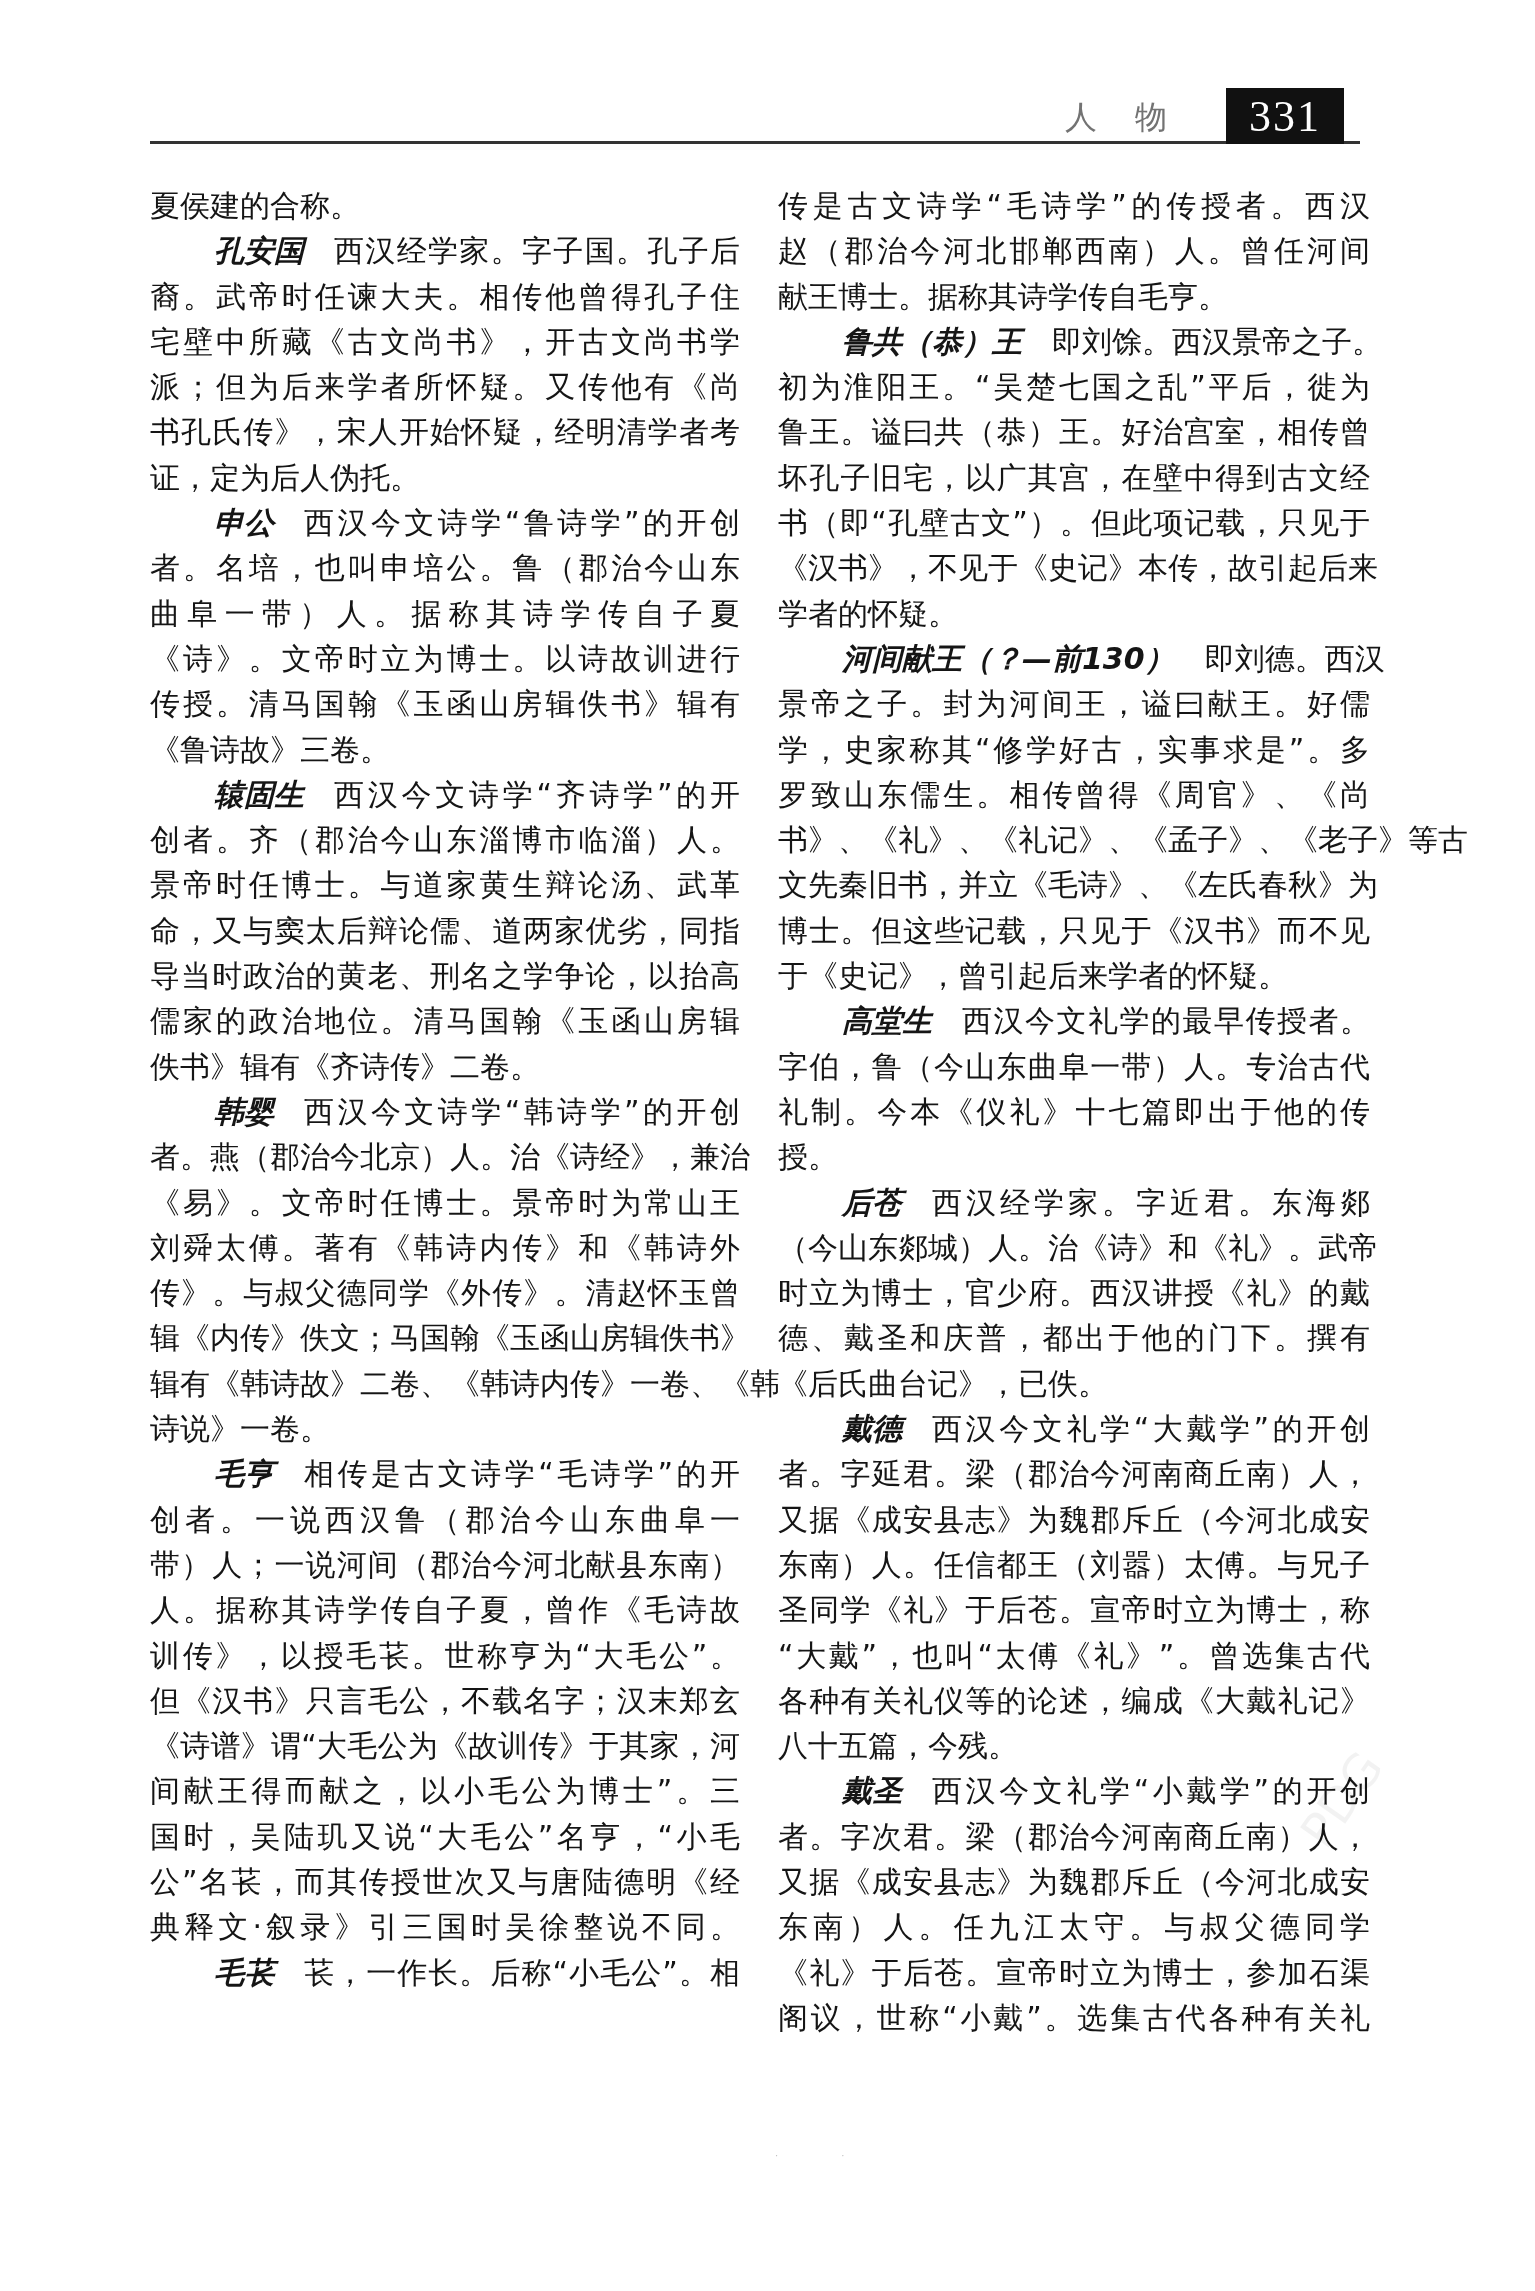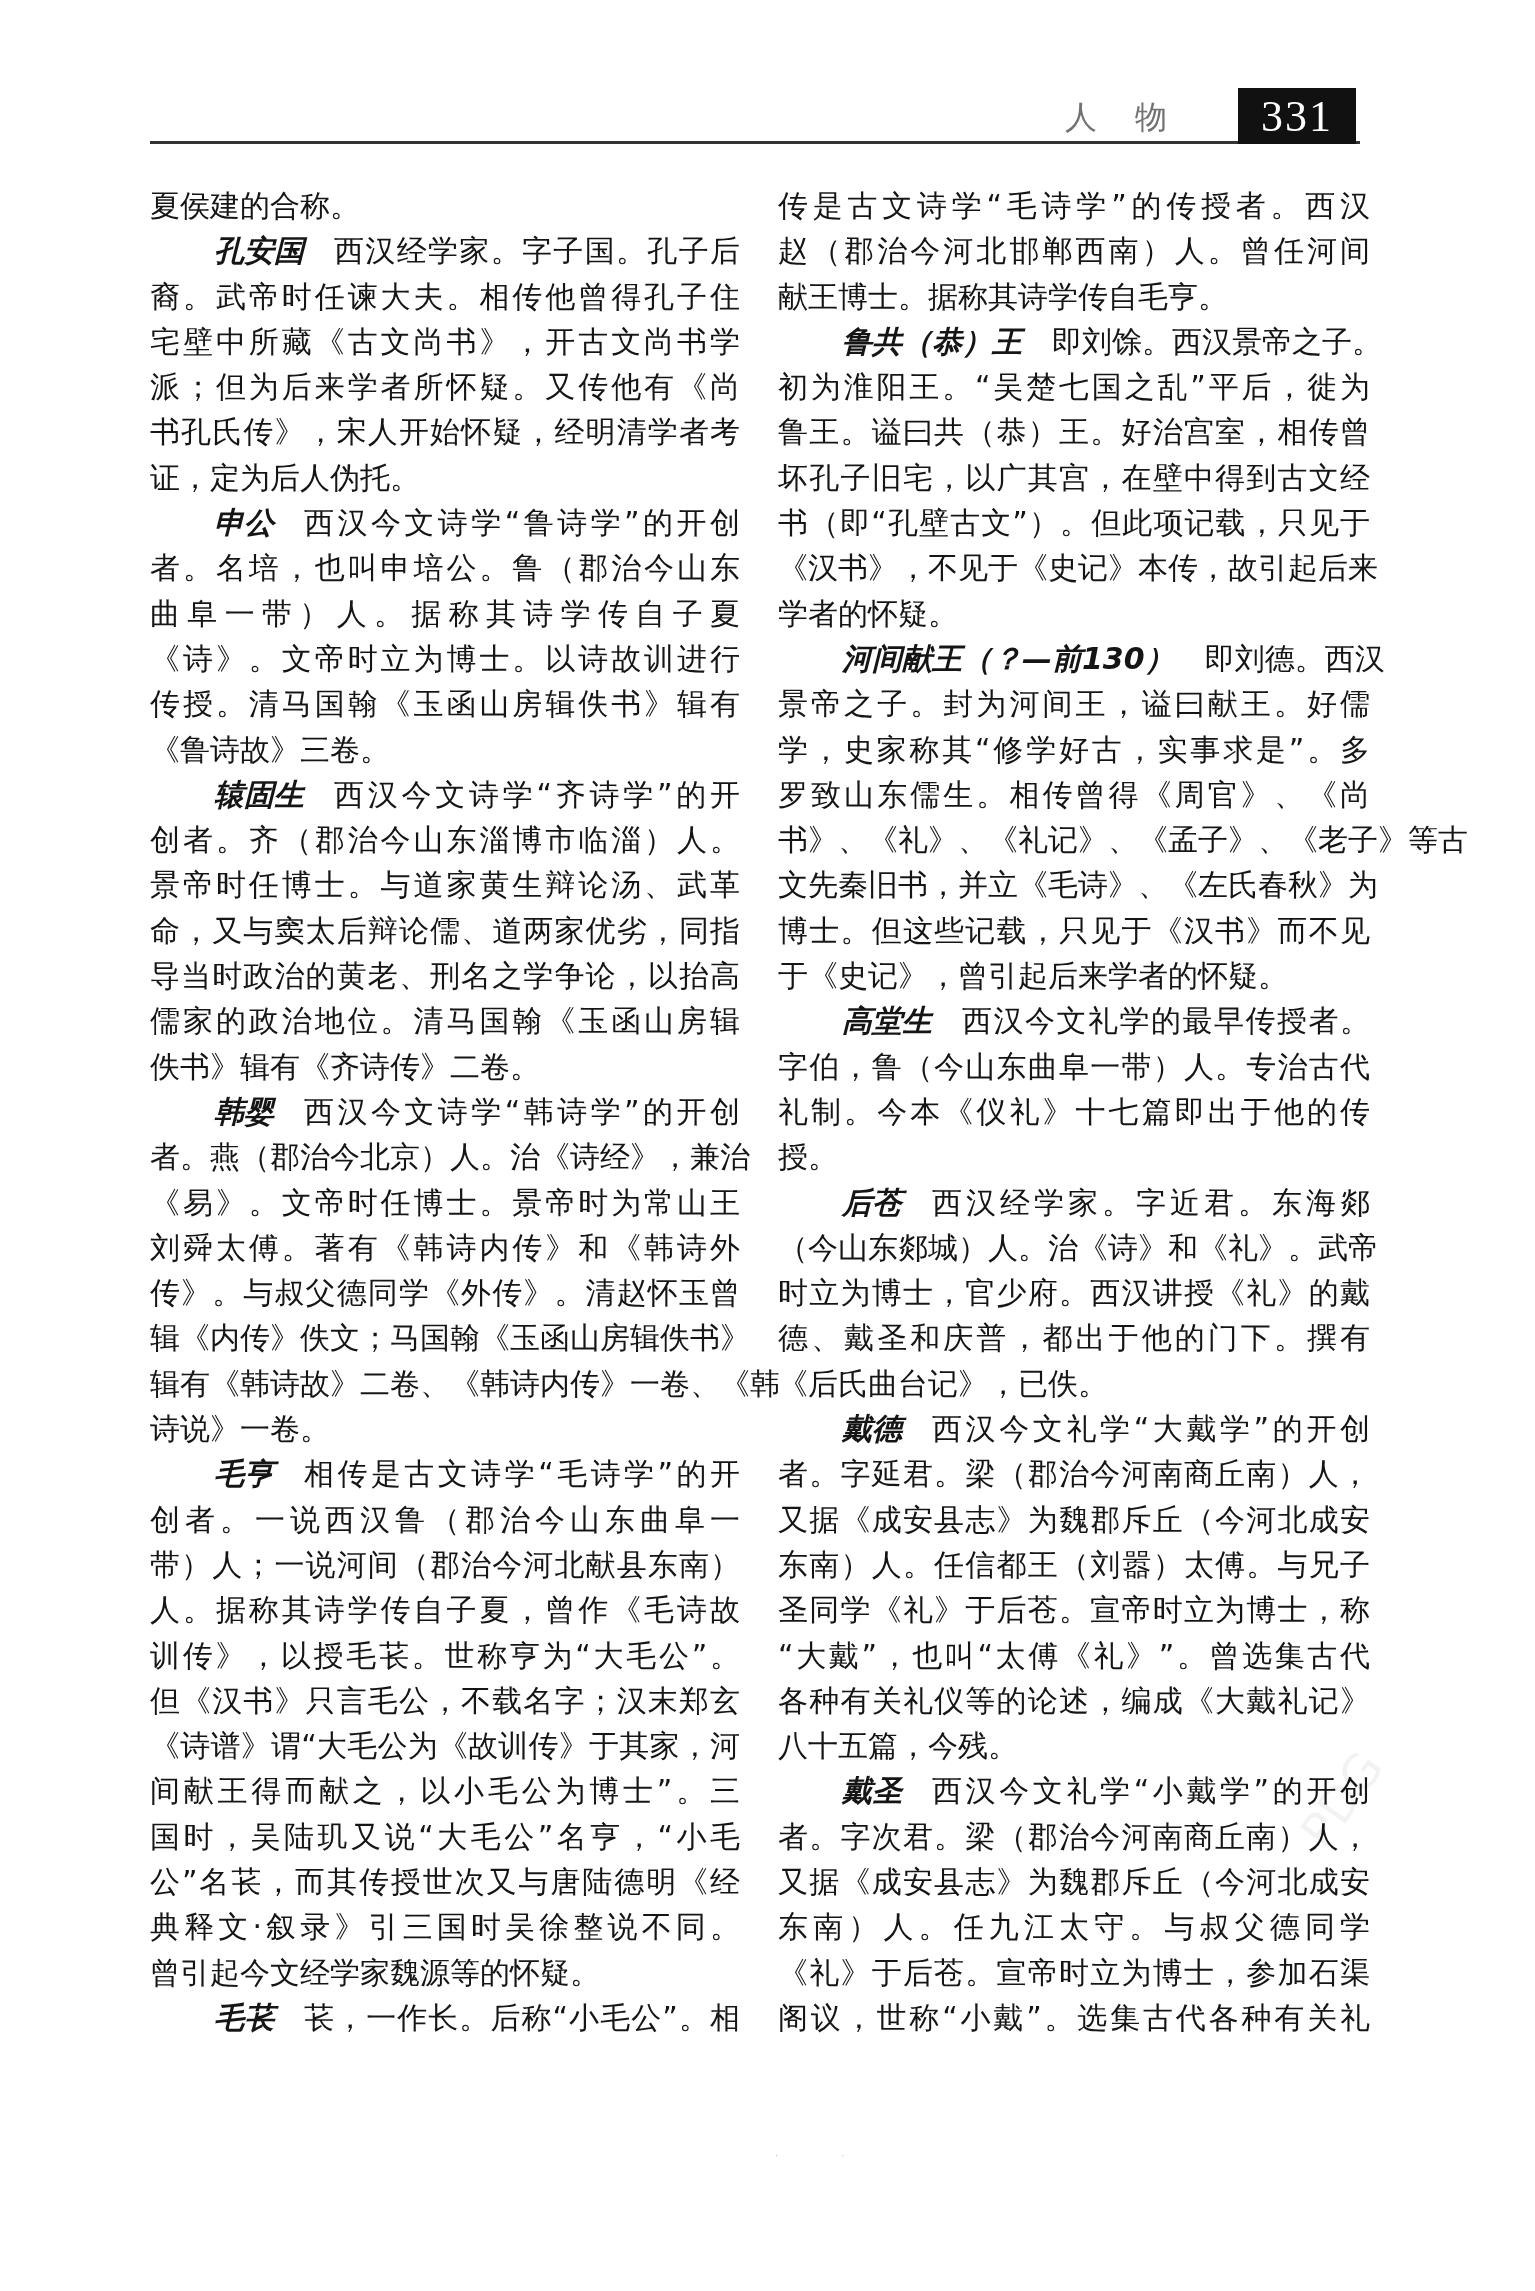--- a/index.html
+++ b/index.html
@@ -2,21 +2,21 @@
 <html><head>
 <meta charset="utf-8">
 <style>
   html, body { margin: 0; padding: 0; background: #ffffff; }
   body { width: 1535px; height: 2291px; position: relative; overflow: hidden;
          font-family: "DejaVu Serif", "Liberation Serif", serif; color: #151515; }
   .header { position: absolute; left: 150px; top: 92px; width: 1210px; height: 56px; }
   .header-rule { position: absolute; left: 0; right: 0; bottom: 4px; height: 3px; background: #333; }
   .section-label { position: absolute; right: 155px; bottom: 8px; font-size: 32px; letter-spacing: 38px;
                    font-family: "DejaVu Sans", sans-serif; color: #737373; }
-  .page-number { position: absolute; right: 4px; bottom: 4px; width: 118px; height: 56px; background: #111;
+  .page-number { position: absolute; right: 16px; bottom: 4px; width: 118px; height: 56px; background: #111;
                  color: #fff; font-size: 44px; line-height: 58px; text-align: center; letter-spacing: 2px;
                  font-family: "Liberation Serif", serif; }
   .column { position: absolute; top: 183px; width: 590px; }
   .col-left { left: 150px; }
   .col-right { left: 778px; width: 592px; }
   .line { height: 45.3px; line-height: 45.3px; font-size: 30px; white-space: nowrap;
           text-align: justify; text-align-last: justify; font-family: "DejaVu Sans", sans-serif; }
   .line.short { text-align-last: left; }
   .line.indent { padding-left: 64px; }
   .head { font-weight: bold; margin-right: 30px; font-style: italic; }
@@ -82,21 +82,20 @@
     <div class="line"><span>创者。一说西汉鲁（郡治今山东曲阜一</span></div>
     <div class="line"><span>带）人；一说河间（郡治今河北献县东南）</span></div>
     <div class="line"><span>人。据称其诗学传自子夏，曾作《毛诗故</span></div>
     <div class="line"><span>训传》，以授毛苌。世称亨为“大毛公”。</span></div>
     <div class="line"><span>但《汉书》只言毛公，不载名字；汉末郑玄</span></div>
     <div class="line"><span>《诗谱》谓“大毛公为《故训传》于其家，河</span></div>
     <div class="line"><span>间献王得而献之，以小毛公为博士”。三</span></div>
     <div class="line"><span>国时，吴陆玑又说“大毛公”名亨，“小毛</span></div>
     <div class="line"><span>公”名苌，而其传授世次又与唐陆德明《经</span></div>
     <div class="line"><span>典释文·叙录》引三国时吴徐整说不同。</span></div>
-    <div class="line short"><span>曾引起今文经学家魏源等的怀疑。</span></div>
     <div class="line indent" style="display: flex; justify-content: space-between;">
       <span class="head">毛苌</span>
       <span style="flex: 1 1 0%; text-align: justify; text-align-last: justify;">苌，一作长。后称“小毛公”。相</span>
     </div>
   </div>
 <div class="column col-right" id="col-right">
     <div class="line"><span>传是古文诗学“毛诗学”的传授者。西汉</span></div>
     <div class="line"><span>赵（郡治今河北邯郸西南）人。曾任河间</span></div>
     <div class="line short"><span>献王博士。据称其诗学传自毛亨。</span></div>
     <div class="line indent" style="display: flex; justify-content: space-between;">

